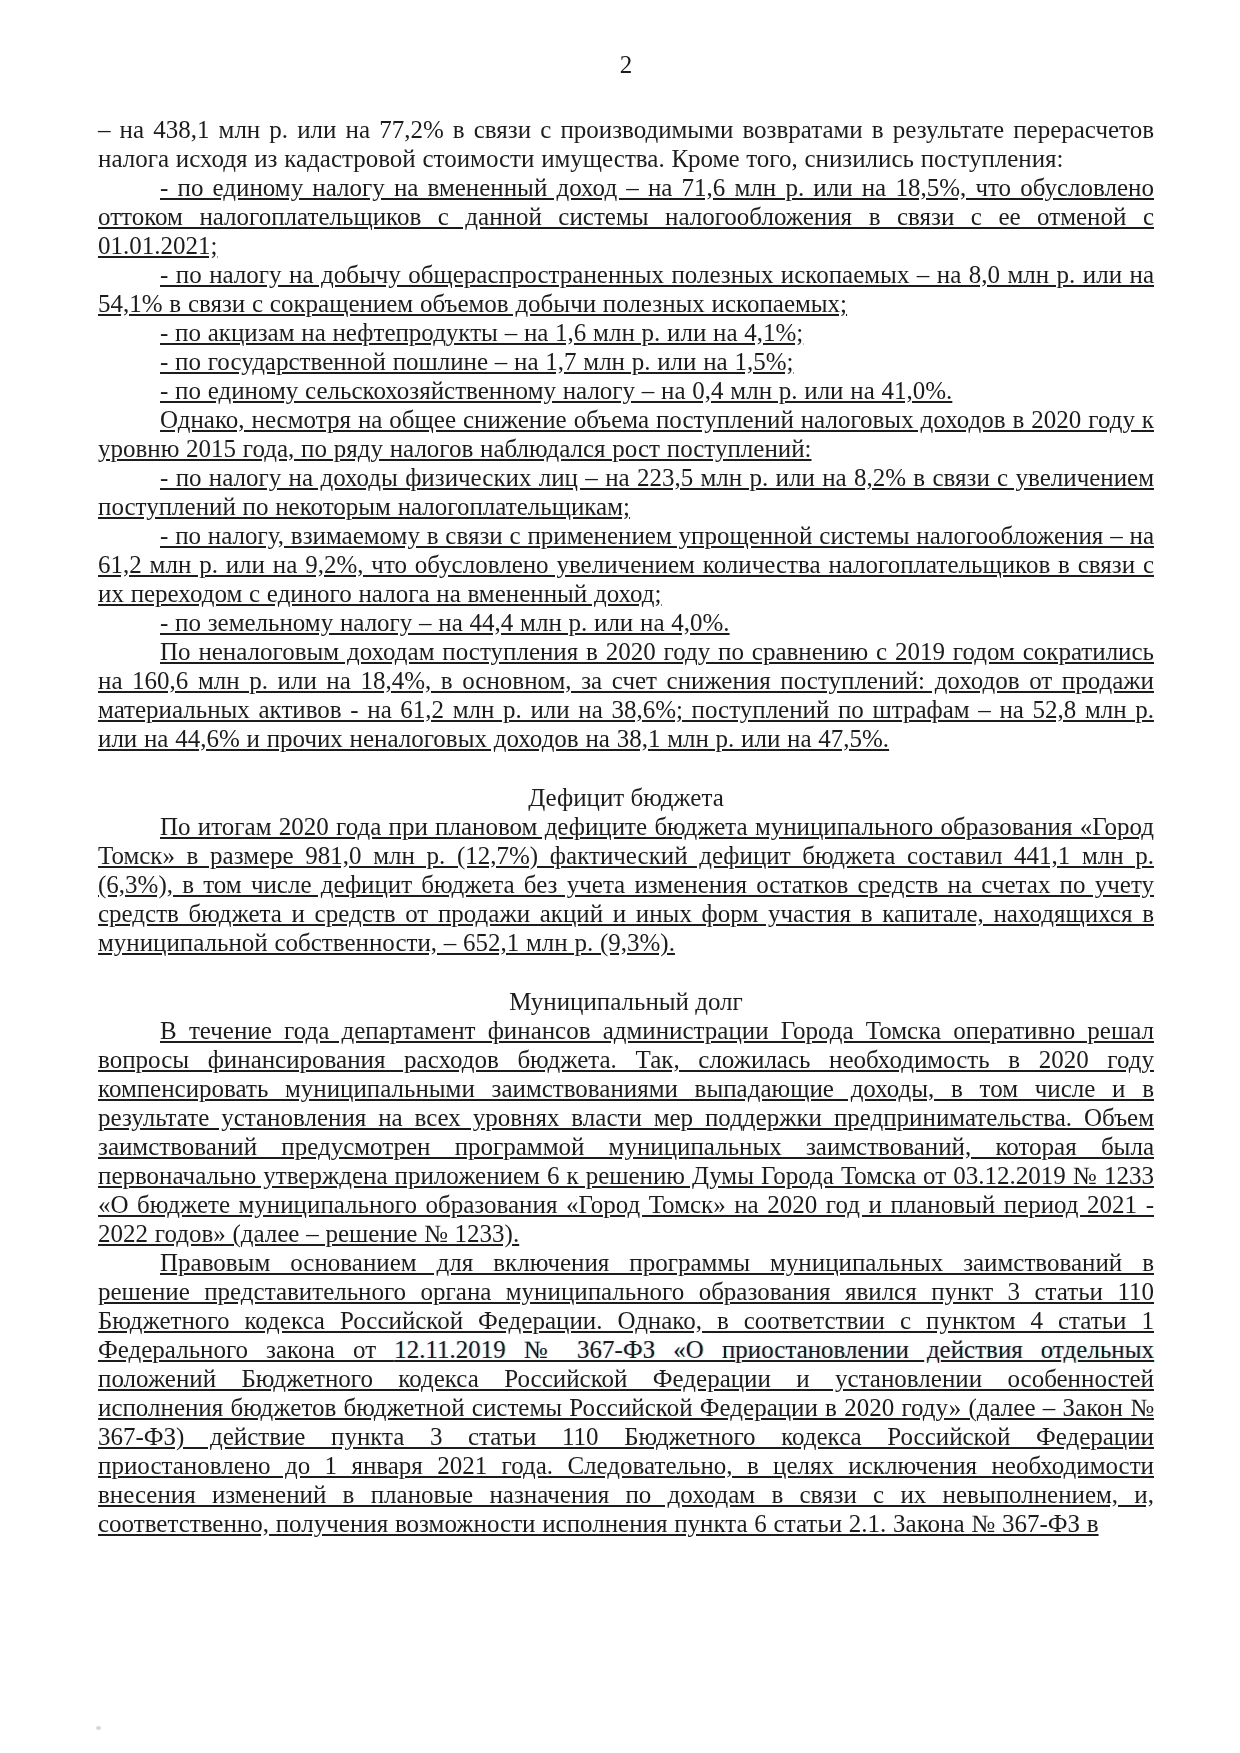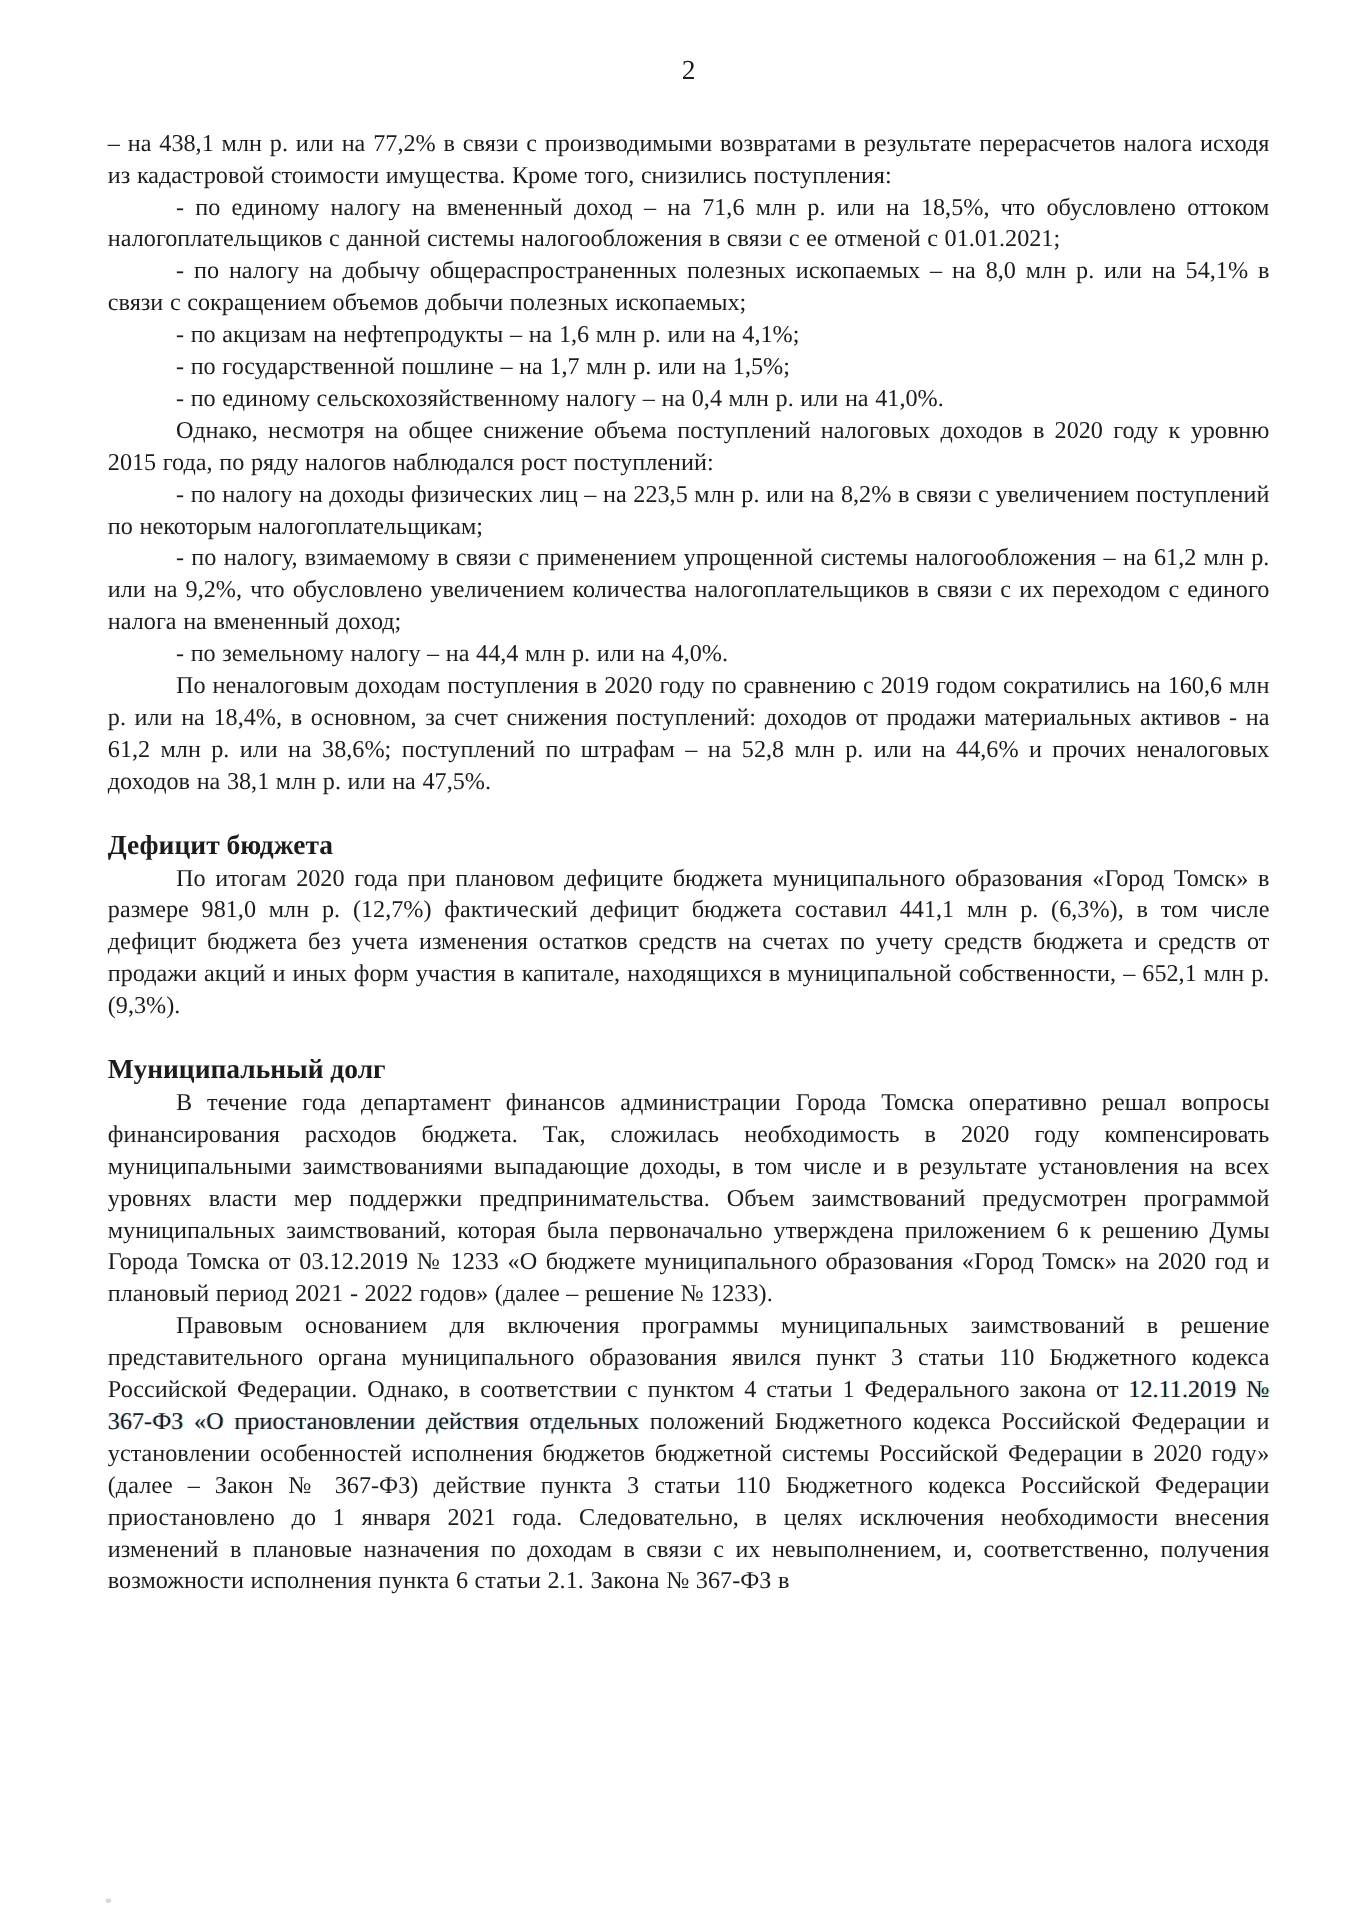--- a/index.html
+++ b/index.html
@@ -23,33 +23,35 @@
     width: 1056px;
   }
   .pagenum {
     text-align: center;
     font-size: 25px;
     line-height: 29px;
     margin: 0 0 36px 0;
   }
   p.body {
     margin: 0;
-    font-size: 22px;
+    font-size: 25px;
     line-height: 29px;
     text-align: justify;
     word-spacing: 0.5px;
   }
   p.indent {
     text-indent: 62px;
+    text-decoration: underline;
   }
   h2.heading {
     margin: 30px 0 0 0;
     font-size: 25px;
     line-height: 29px;
-    font-weight: bold;
+    font-weight: normal;
+    text-align: center;
   }
   
   .tinted {
     text-shadow: 1px 0 0 rgba(0, 180, 180, 0.35), -1px 0 0 rgba(215, 60, 130, 0.25);
   }
   .speck {
     position: absolute;
     left: 96px;
     top: 1726px;
     width: 5px;

